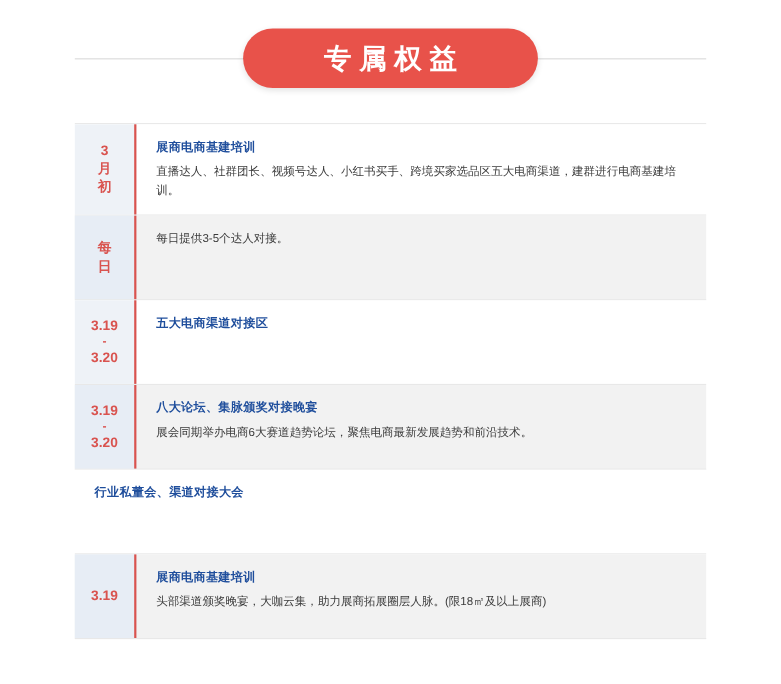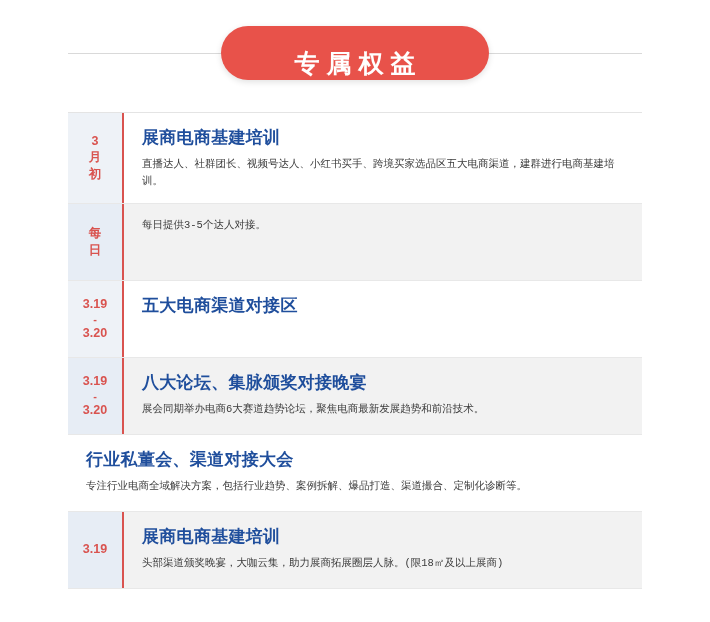--- a/index.html
+++ b/index.html
@@ -24,21 +24,21 @@
     background:#d9d9d9;
   }
   .title-pill{
     position:absolute;
     left:50%;top:26px;
     transform:translateX(-50%);
     width:268px;height:54px;
     border-radius:27px;
     background:#e8524a;
     box-shadow:0 2px 6px rgba(0,0,0,0.12);
-    display:flex;align-items:flex-end;justify-content:center;
+    display:flex;align-items:center;justify-content:center;
   }
   .title-pill span{
     color:#ffffff;
     font-size:25px;
     font-weight:bold;
     letter-spacing:7px;
     text-indent:7px;
     font-family:"DejaVu Sans","Liberation Sans",sans-serif;
   }
 
@@ -76,31 +76,30 @@
   }
   .cell-date .d-line{display:block;}
   .cell-date .dash{font-size:11px;line-height:1.1;}
   .cell-body{
     flex:1 1 auto;
     padding:13px 16px 12px 18px;
     box-sizing:border-box;
   }
   .row-title{
     color:#1f4e9c;
-    font-size:17px;
+    font-size:11px;
     font-weight:bold;
     margin:0 0 7px 0;
     letter-spacing:0.3px;
   }
   .row-desc{
     color:#3b3b3b;
     font-size:10.5px;
     line-height:1.65;
     margin:0;
-    font-family:Liberation Mono, monospace;
   }
 </style>
 </head>
 <body>
 
 <div class="page">
 
   <div class="header">
     <div class="header-rule"></div>
     <div class="title-pill">
@@ -146,21 +145,20 @@
           <span class="d-line">3.20</span>
         </div>
         <div class="cell-body">
           <p class="row-title">八大论坛、集脉颁奖对接晚宴</p>
           <p class="row-desc">展会同期举办电商6大赛道趋势论坛，聚焦电商最新发展趋势和前沿技术。</p>
         </div>
       </div>
       <div class="row">
         <div class="cell-body">
           <p class="row-title">行业私董会、渠道对接大会</p>
-          <p class="row-desc">专注行业电商全域解决方案，包括行业趋势、案例拆解、爆品打造、渠道撮合、定制化诊断等。</p>
         </div>
       </div>
       <div class="row alt">
         <div class="cell-date">
           <span class="d-line">3.19</span>
         </div>
         <div class="cell-body">
           <p class="row-title">展商电商基建培训</p>
           <p class="row-desc">头部渠道颁奖晚宴，大咖云集，助力展商拓展圈层人脉。(限18㎡及以上展商)</p>
         </div>

